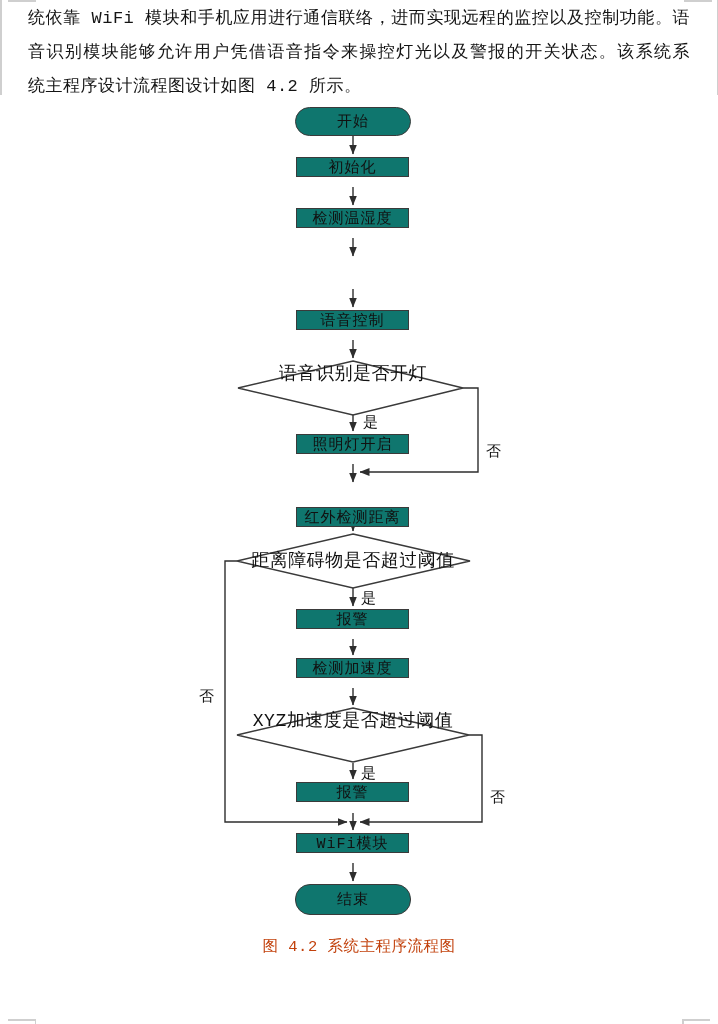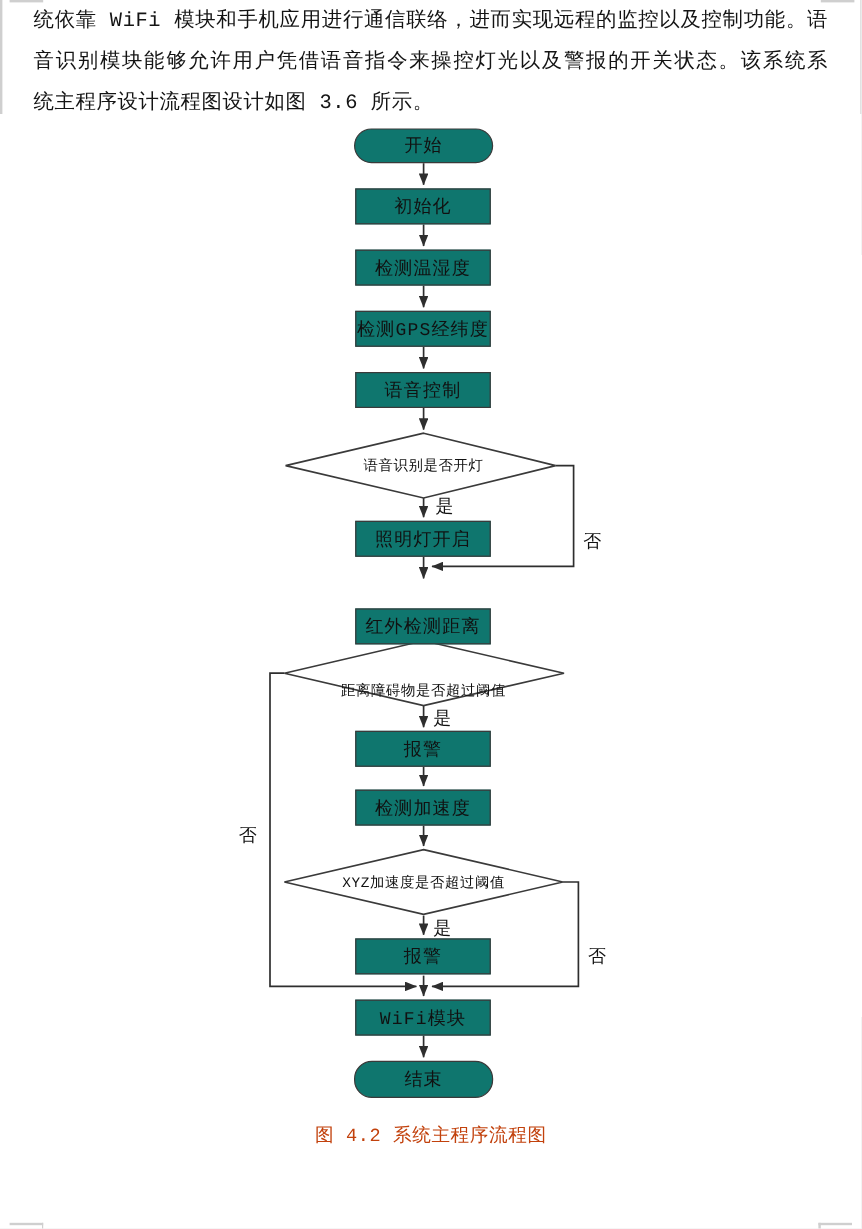--- a/index.html
+++ b/index.html
@@ -14,26 +14,26 @@
   .para-line { font-size:17px; line-height:34px; letter-spacing:0.5px;
     text-align:justify; text-align-last:justify; white-space:nowrap; }
   .para-line.last { text-align:left; text-align-last:left; }
   
   .fc-svg { position:absolute; left:0; top:0; width:718px; height:1024px; z-index:1; pointer-events:none; }
   .node {
     position:absolute; z-index:2; background:#0f766e;
     border:1.4px solid #3a3a3a; display:flex; align-items:center; justify-content:center;
     font-size:15px; letter-spacing:1px; color:#111111;
   }
-  .rectnode { left:296px; width:113px; height:30px; }
+  .rectnode { left:296px; width:113px; height:20px; }
   .terminator { left:295px; width:116px; height:29px; border-radius:15px; }
   .dlabel {
     position:absolute; z-index:3; background:transparent; border:none;
-    display:flex; align-items:center; justify-content:center;
-    font-size:12px; letter-spacing:0.5px; color:#111111;
+    display:flex; justify-content:center;
+    font-size:18px; letter-spacing:0.5px; color:#111111;
   }
   .edge-label { position:absolute; z-index:3; font-size:15px; color:#111111; }
   
   .caption { position:absolute; left:0; top:936px; width:718px; text-align:center;
     font-size:15.5px; letter-spacing:0.5px; color:#c2410c; }
   
   .mark { position:absolute; background:#cfcfcf; }
 </style>
 </head>
 <body>
@@ -45,21 +45,21 @@
   <div class="mark" style="left:684px;top:0;width:28px;height:2px"></div>
   <div class="mark" style="left:716.5px;top:0;width:1.5px;height:95px"></div>
   <div class="mark" style="left:8px;top:1019px;width:28px;height:1.5px"></div>
   <div class="mark" style="left:34.5px;top:1019px;width:1.5px;height:5px"></div>
   <div class="mark" style="left:682px;top:1019px;width:28px;height:1.5px"></div>
   <div class="mark" style="left:682px;top:1019px;width:1.5px;height:5px"></div>
 
   <div class="para">
     <div class="para-line">统依靠 WiFi 模块和手机应用进行通信联络，进而实现远程的监控以及控制功能。语</div>
     <div class="para-line">音识别模块能够允许用户凭借语音指令来操控灯光以及警报的开关状态。该系统系</div>
-    <div class="para-line last">统主程序设计流程图设计如图 3.6 所示。</div>
+    <div class="para-line last">统主程序设计流程图设计如图 4.2 所示。</div>
   </div>
 
   <svg class="fc-svg" viewBox="0 0 718 1024">
     <defs>
       <marker id="arrow" viewBox="0 0 10 8" refX="9.5" refY="4" markerWidth="10" markerHeight="8" orient="auto" markerUnits="userSpaceOnUse">
         <path d="M0,0 L10,4 L0,8 z" fill="#2e2e2e"></path>
       </marker>
     </defs>
     <g stroke="#2e2e2e" stroke-width="1.4" fill="none">
       <line x1="353" y1="136" x2="353" y2="154" marker-end="url(#arrow)"></line>
@@ -88,23 +88,20 @@
   </svg>
 
   <div class="node terminator" style="top:107px">
     <span>开始</span>
   </div>
   <div class="node rectnode" style="top:157px">
     <span>初始化</span>
   </div>
   <div class="node rectnode" style="top:208px">
     <span>检测温湿度</span>
-  </div>
-  <div class="node rectnode" style="top:259px">
-    <span>检测GPS经纬度</span>
   </div>
   <div class="node rectnode" style="top:310px">
     <span>语音控制</span>
   </div>
   <div class="dlabel" style="left:243px;top:361px;width:220px;height:54px">
     <span>语音识别是否开灯</span>
   </div>
   <div class="node rectnode" style="top:434px">
     <span>照明灯开启</span>
   </div>

